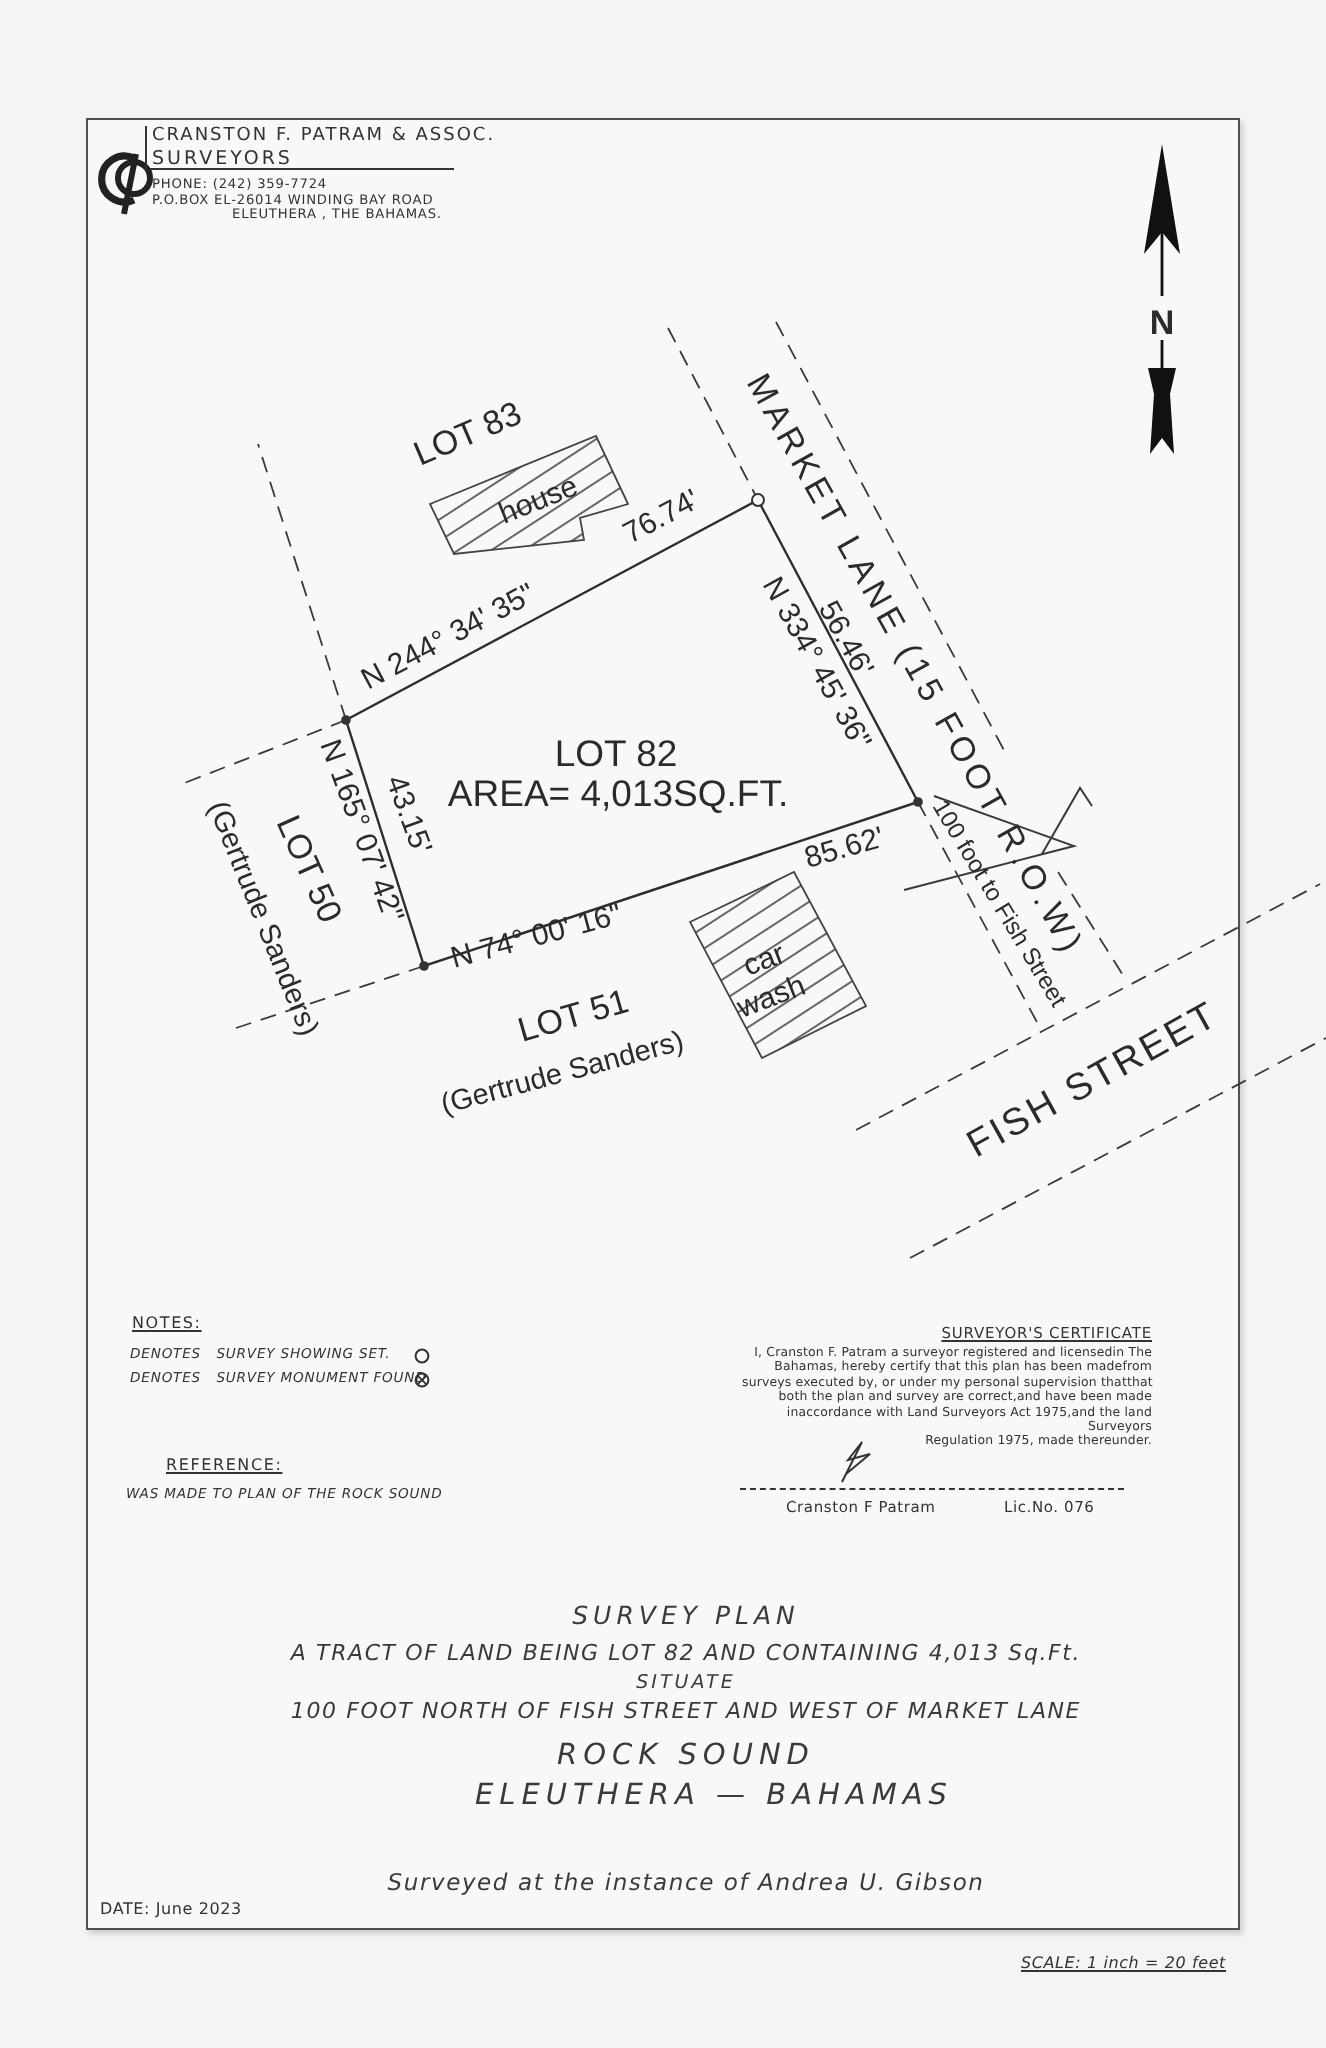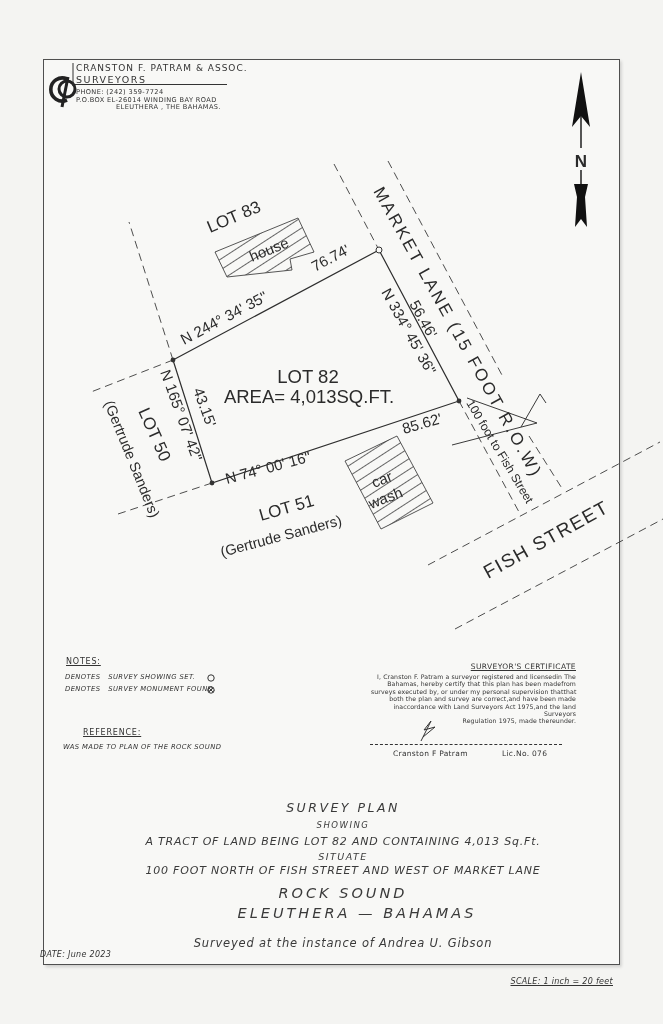--- a/index.html
+++ b/index.html
@@ -34,23 +34,23 @@
   .titleblock{
     left:43px;top:800px;width:600px;text-align:center;
     font-style:italic;color:#3a3a3a;
   }
   .tb1{font-size:12.5px;letter-spacing:2.5px;margin-bottom:5px;}
   .tb2{font-size:8.5px;letter-spacing:1.5px;margin-bottom:5px;}
   .tb3{font-size:11px;letter-spacing:0.8px;margin-bottom:3px;}
   .tb4{font-size:9.5px;letter-spacing:1.5px;margin-bottom:2px;}
   .tb5{font-size:11px;letter-spacing:0.8px;margin-bottom:8px;}
   .tb6{font-size:14.5px;letter-spacing:3px;margin-bottom:4px;}
-  .tb7{font-size:14.5px;letter-spacing:3px;margin-bottom:15px;padding-left:28px;}
+  .tb7{font-size:14.5px;letter-spacing:3px;margin-bottom:28px;padding-left:28px;}
   .tb8{font-size:11.5px;letter-spacing:0.8px;}
-  .footer-date{left:40px;top:950px;font-size:8px;font-style:italic;}
+  .footer-date{left:50px;top:950px;font-size:8px;}
   .footer-scale{right:50px;top:977px;font-size:8px;font-style:italic;text-decoration:underline;}
   text{font-family:"Liberation Sans","DejaVu Sans",sans-serif;fill:#2b2b2b;}
 </style>
 </head>
 <body>
 
 <div class="abs frame"></div>
 
 <svg width="663" height="1024" viewBox="0 0 663 1024">
   <defs>
@@ -164,21 +164,20 @@
   <div class="cert-line">inaccordance with Land Surveyors Act 1975,and the land</div>
   <div class="cert-line">Surveyors</div>
   <div class="cert-line">Regulation 1975, made thereunder.</div>
 </div>
 <div class="abs cert-dash"></div>
 <div class="abs cad cert-name">Cranston F Patram</div>
 <div class="abs cad cert-lic">Lic.No. 076</div>
 
 <div class="abs titleblock">
   <div class="tb1">SURVEY PLAN</div>
-  <div class="tb2">SHOWING</div>
   <div class="tb3">A TRACT OF LAND BEING LOT 82 AND CONTAINING 4,013 Sq.Ft.</div>
   <div class="tb4">SITUATE</div>
   <div class="tb5">100 FOOT NORTH OF FISH STREET AND WEST OF MARKET LANE</div>
   <div class="tb6">ROCK SOUND</div>
   <div class="tb7">ELEUTHERA — BAHAMAS</div>
   <div class="tb8">Surveyed at the instance of Andrea U. Gibson</div>
 </div>
 
 <div class="abs cad footer-date">DATE: June 2023</div>
 <div class="abs cad footer-scale">SCALE: 1 inch = 20 feet</div>

